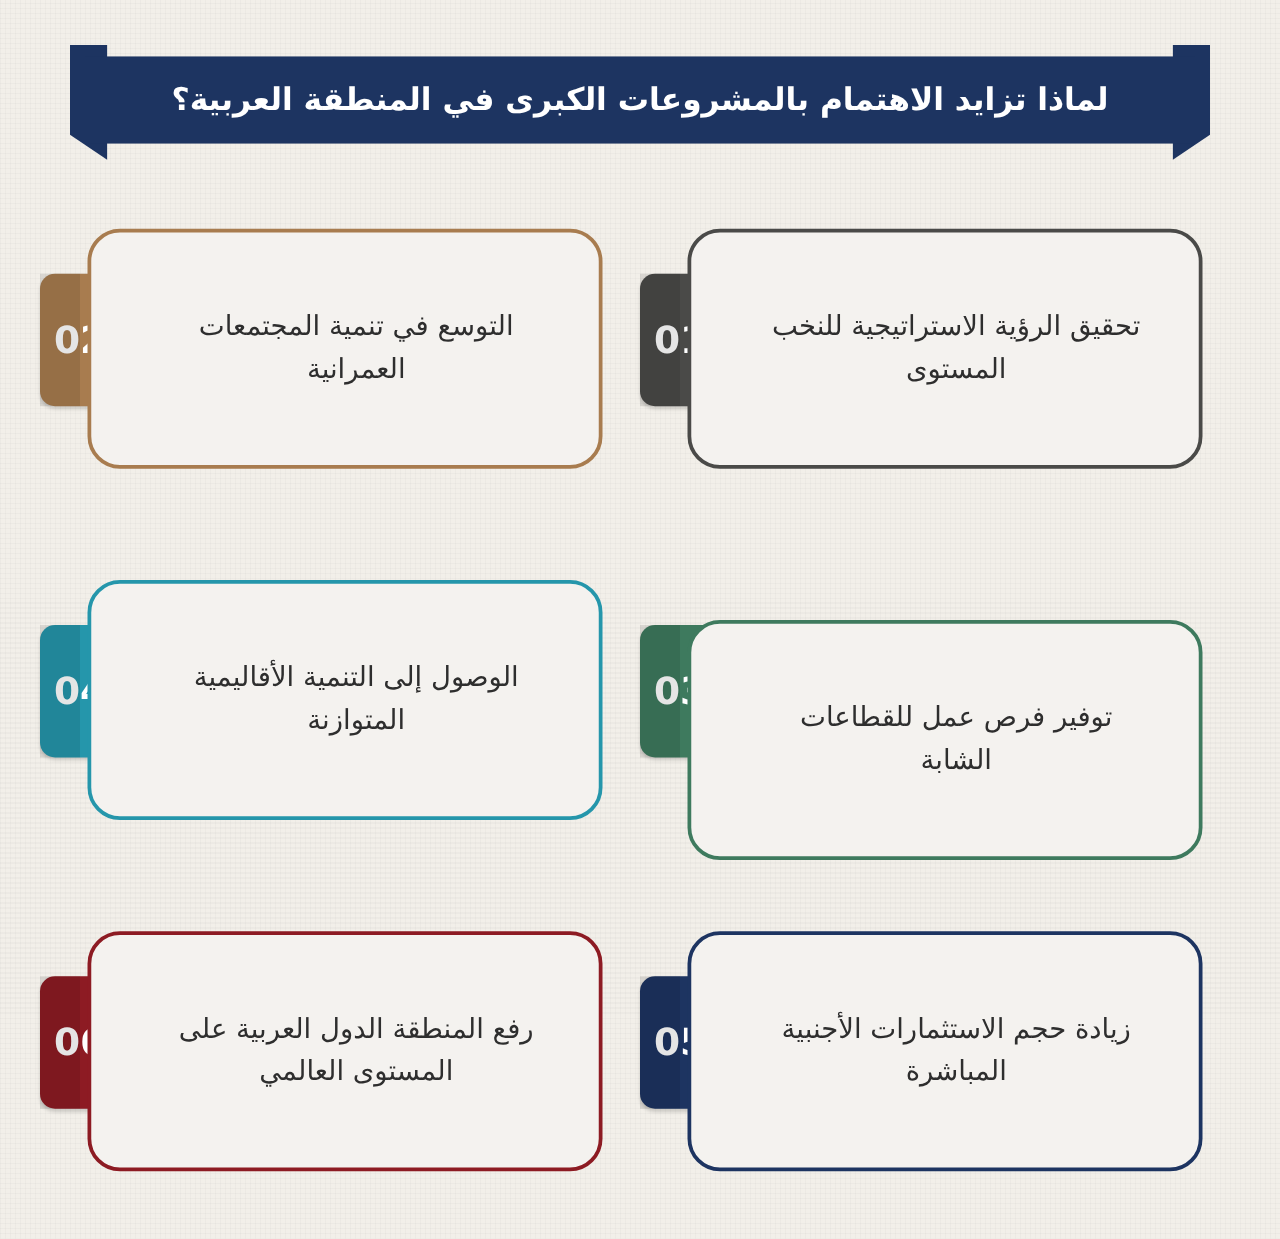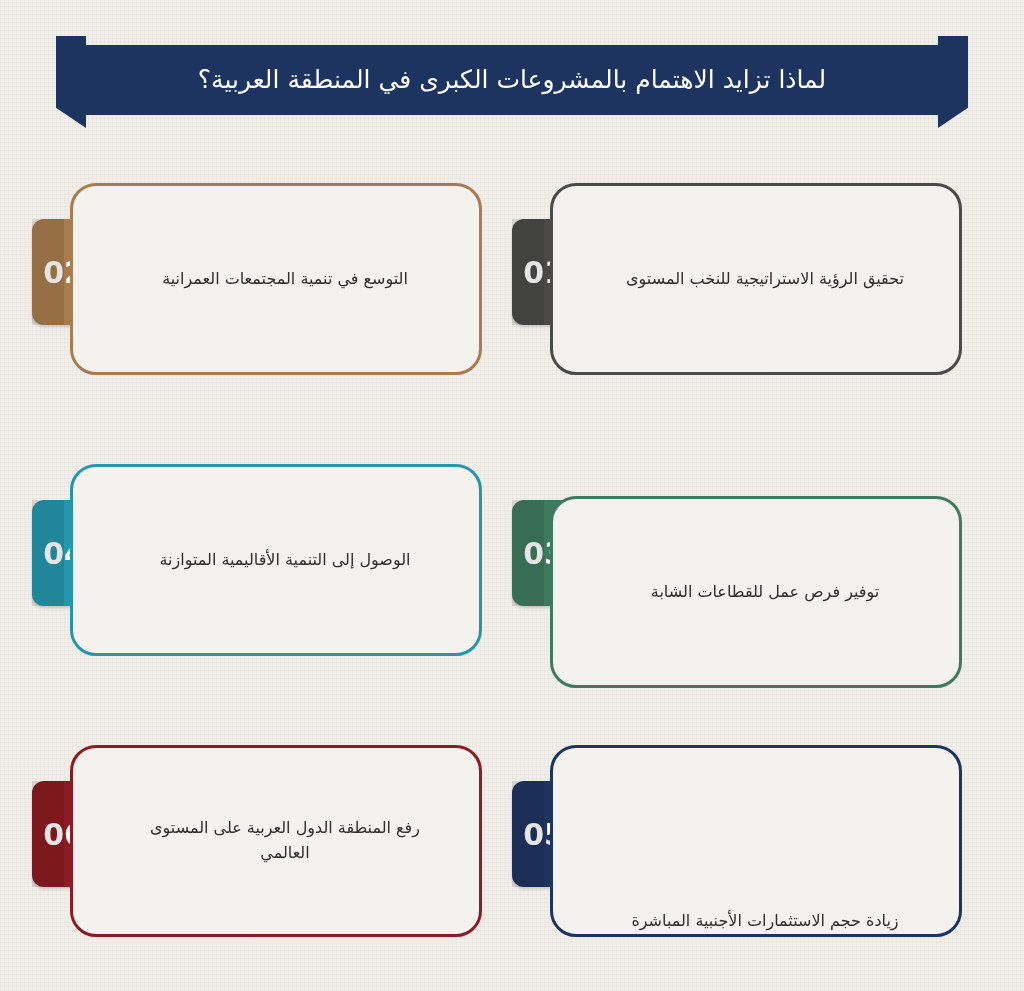--- a/index.html
+++ b/index.html
@@ -50,21 +50,21 @@
     height: 70px;
     background: #1d3461;
     display: flex;
     align-items: center;
     justify-content: center;
     clip-path: polygon(0 0, 100% 0, 100% 100%, 0 100%);
   }
   .ribbon-title {
     color: #ffffff;
     font-size: 25px;
-    font-weight: normal;
+    font-weight: bold;
     letter-spacing: 0;
     text-align: center;
     line-height: 1.3;
     padding: 0 20px;
     direction: rtl;
   }
 
   
   .grid {
     position: absolute;
@@ -90,21 +90,21 @@
     box-sizing: border-box;
     background: #f4f2ef;
     border-radius: 26px;
     border: 3px solid #555;
     display: flex;
     align-items: center;
     justify-content: center;
     z-index: 2;
   }
   .card-text {
-    font-size: 16px;
+    font-size: 22px;
     line-height: 1.55;
     color: #2e2e2e;
     text-align: center;
     padding: 0 46px 0 64px;
     direction: rtl;
   }
 
   
   .badge {
     position: absolute;
@@ -184,21 +184,21 @@
     </div>
     <div class="card" id="card-3" style="border-color: rgb(37, 150, 171);">
       <div class="card-text">الوصول إلى التنمية الأقاليمية المتوازنة</div>
     </div>
   </div>
 
   <div class="cell">
     <div class="badge" id="badge-4" style="background: rgb(29, 52, 97);">
       <span>05</span>
     </div>
-    <div class="card" id="card-4" style="border-color: rgb(29, 52, 97); align-items: flex-end;">
+    <div class="card" id="card-4" style="border-color: rgb(29, 52, 97);">
       <div class="card-text">زيادة حجم الاستثمارات الأجنبية المباشرة</div>
     </div>
   </div>
 
   <div class="cell">
     <div class="badge" id="badge-5" style="background: rgb(141, 27, 35);">
       <span>06</span>
     </div>
     <div class="card" id="card-5" style="border-color: rgb(141, 27, 35);">
       <div class="card-text">رفع المنطقة الدول العربية على المستوى العالمي</div>

